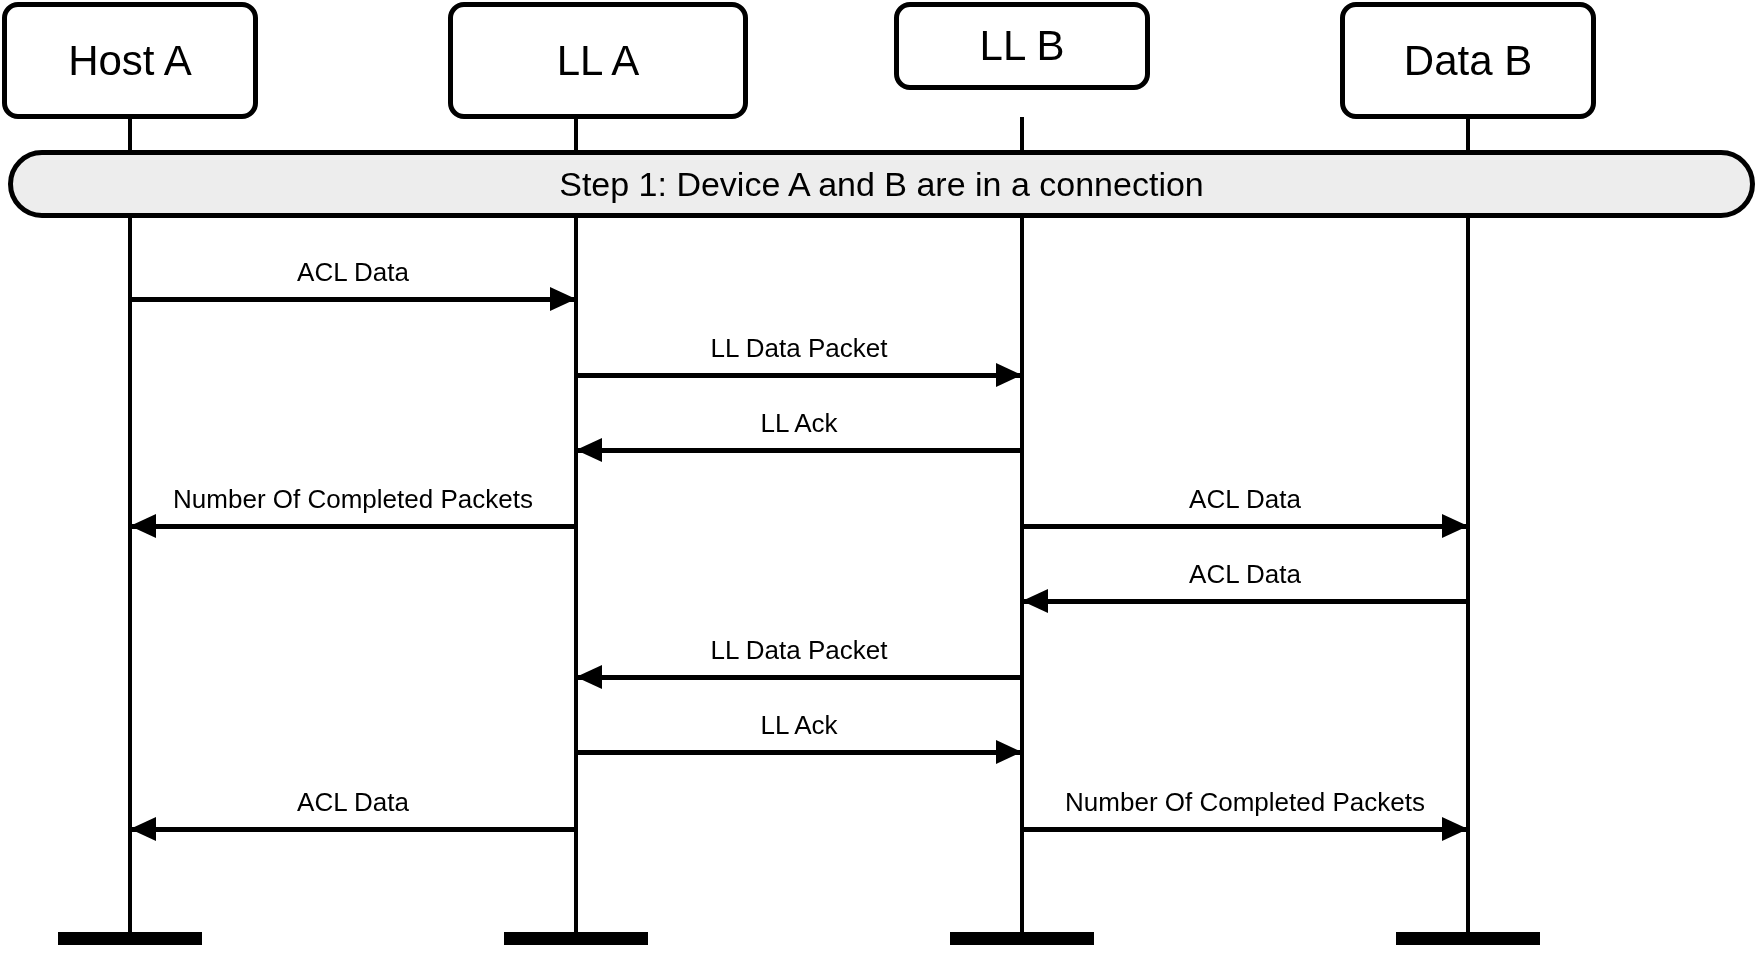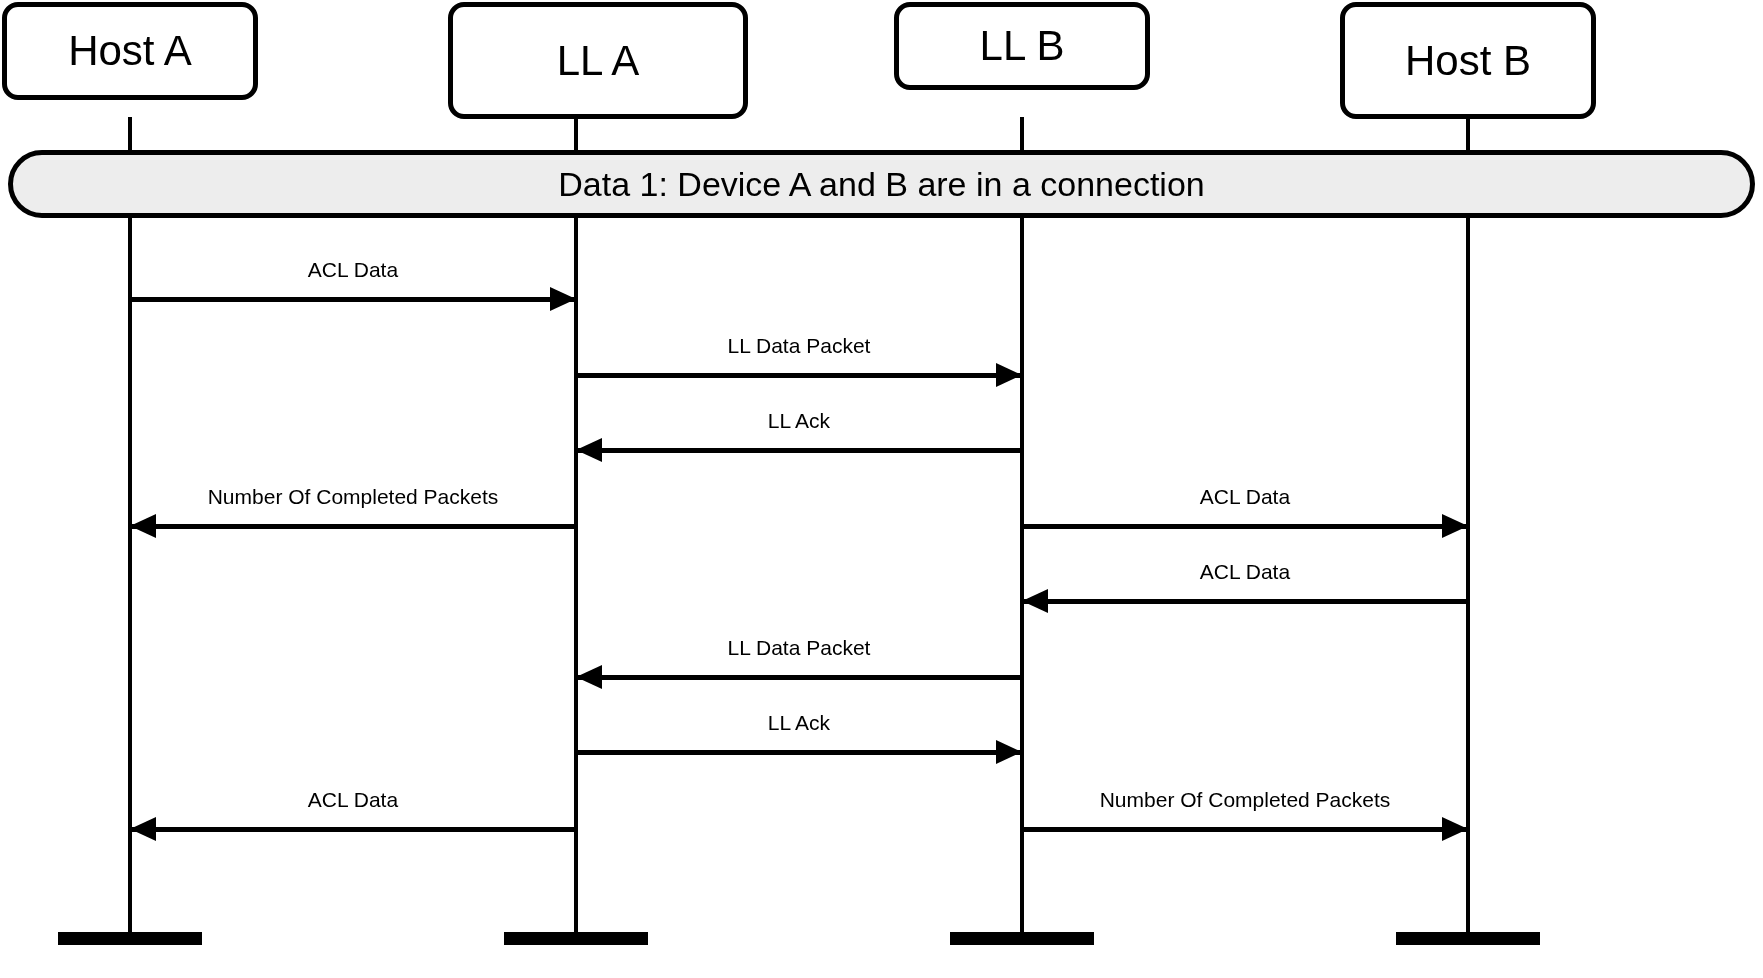--- a/index.html
+++ b/index.html
@@ -84,55 +84,55 @@
     border-left: 26px solid #000000;
   }
   .msg-head.left {
     border-right: 26px solid #000000;
   }
   .msg-label {
     position: absolute;
     top: -38px;
     width: 100%;
     text-align: center;
-    font-size: 21px;
+    font-size: 26px;
     color: #000000;
     white-space: nowrap;
     line-height: 1;
   }
 </style>
 </head>
 <body>
 
 <div id="canvas">
 
   <div id="participant-boxes">
-      <div class="participant-box" style="left: 2px; top: 2px; width: 256px; height: 98px;">
+      <div class="participant-box" style="left: 2px; top: 2px; width: 256px; height: 117px;">
         <span class="participant-label">Host A</span>
       </div>
       <div class="participant-box" style="left: 448px; top: 2px; width: 300px; height: 117px;">
         <span class="participant-label">LL A</span>
       </div>
       <div class="participant-box" style="left: 894px; top: 2px; width: 256px; height: 88px;">
         <span class="participant-label">LL B</span>
       </div>
       <div class="participant-box" style="left: 1340px; top: 2px; width: 256px; height: 117px;">
-        <span class="participant-label">Host B</span>
+        <span class="participant-label">Data B</span>
       </div>
     </div>
 
   <div id="lifelines">
       <div class="lifeline" style="left: 128px; top: 117px; height: 815px;"></div>
       <div class="lifeline" style="left: 574px; top: 117px; height: 815px;"></div>
       <div class="lifeline" style="left: 1020px; top: 117px; height: 815px;"></div>
       <div class="lifeline" style="left: 1466px; top: 117px; height: 815px;"></div>
     </div>
 
   <div class="step-band" id="step-band" style="left: 8px; top: 150px; width: 1747px; height: 68px;">
-    <span class="step-label">Data 1:  Device A and B are in a connection</span>
+    <span class="step-label">Step 1:  Device A and B are in a connection</span>
   </div>
 
   <div id="messages">
       <div class="message" style="left: 130px; top: 297px; width: 446px;">
         <div class="msg-line" style="width: 446px;"></div>
         <div class="msg-head right" style="left: 420px;"></div>
         <div class="msg-label">ACL Data</div>
       </div>
       <div class="message" style="left: 576px; top: 373px; width: 446px;">
         <div class="msg-line" style="width: 446px;"></div>

